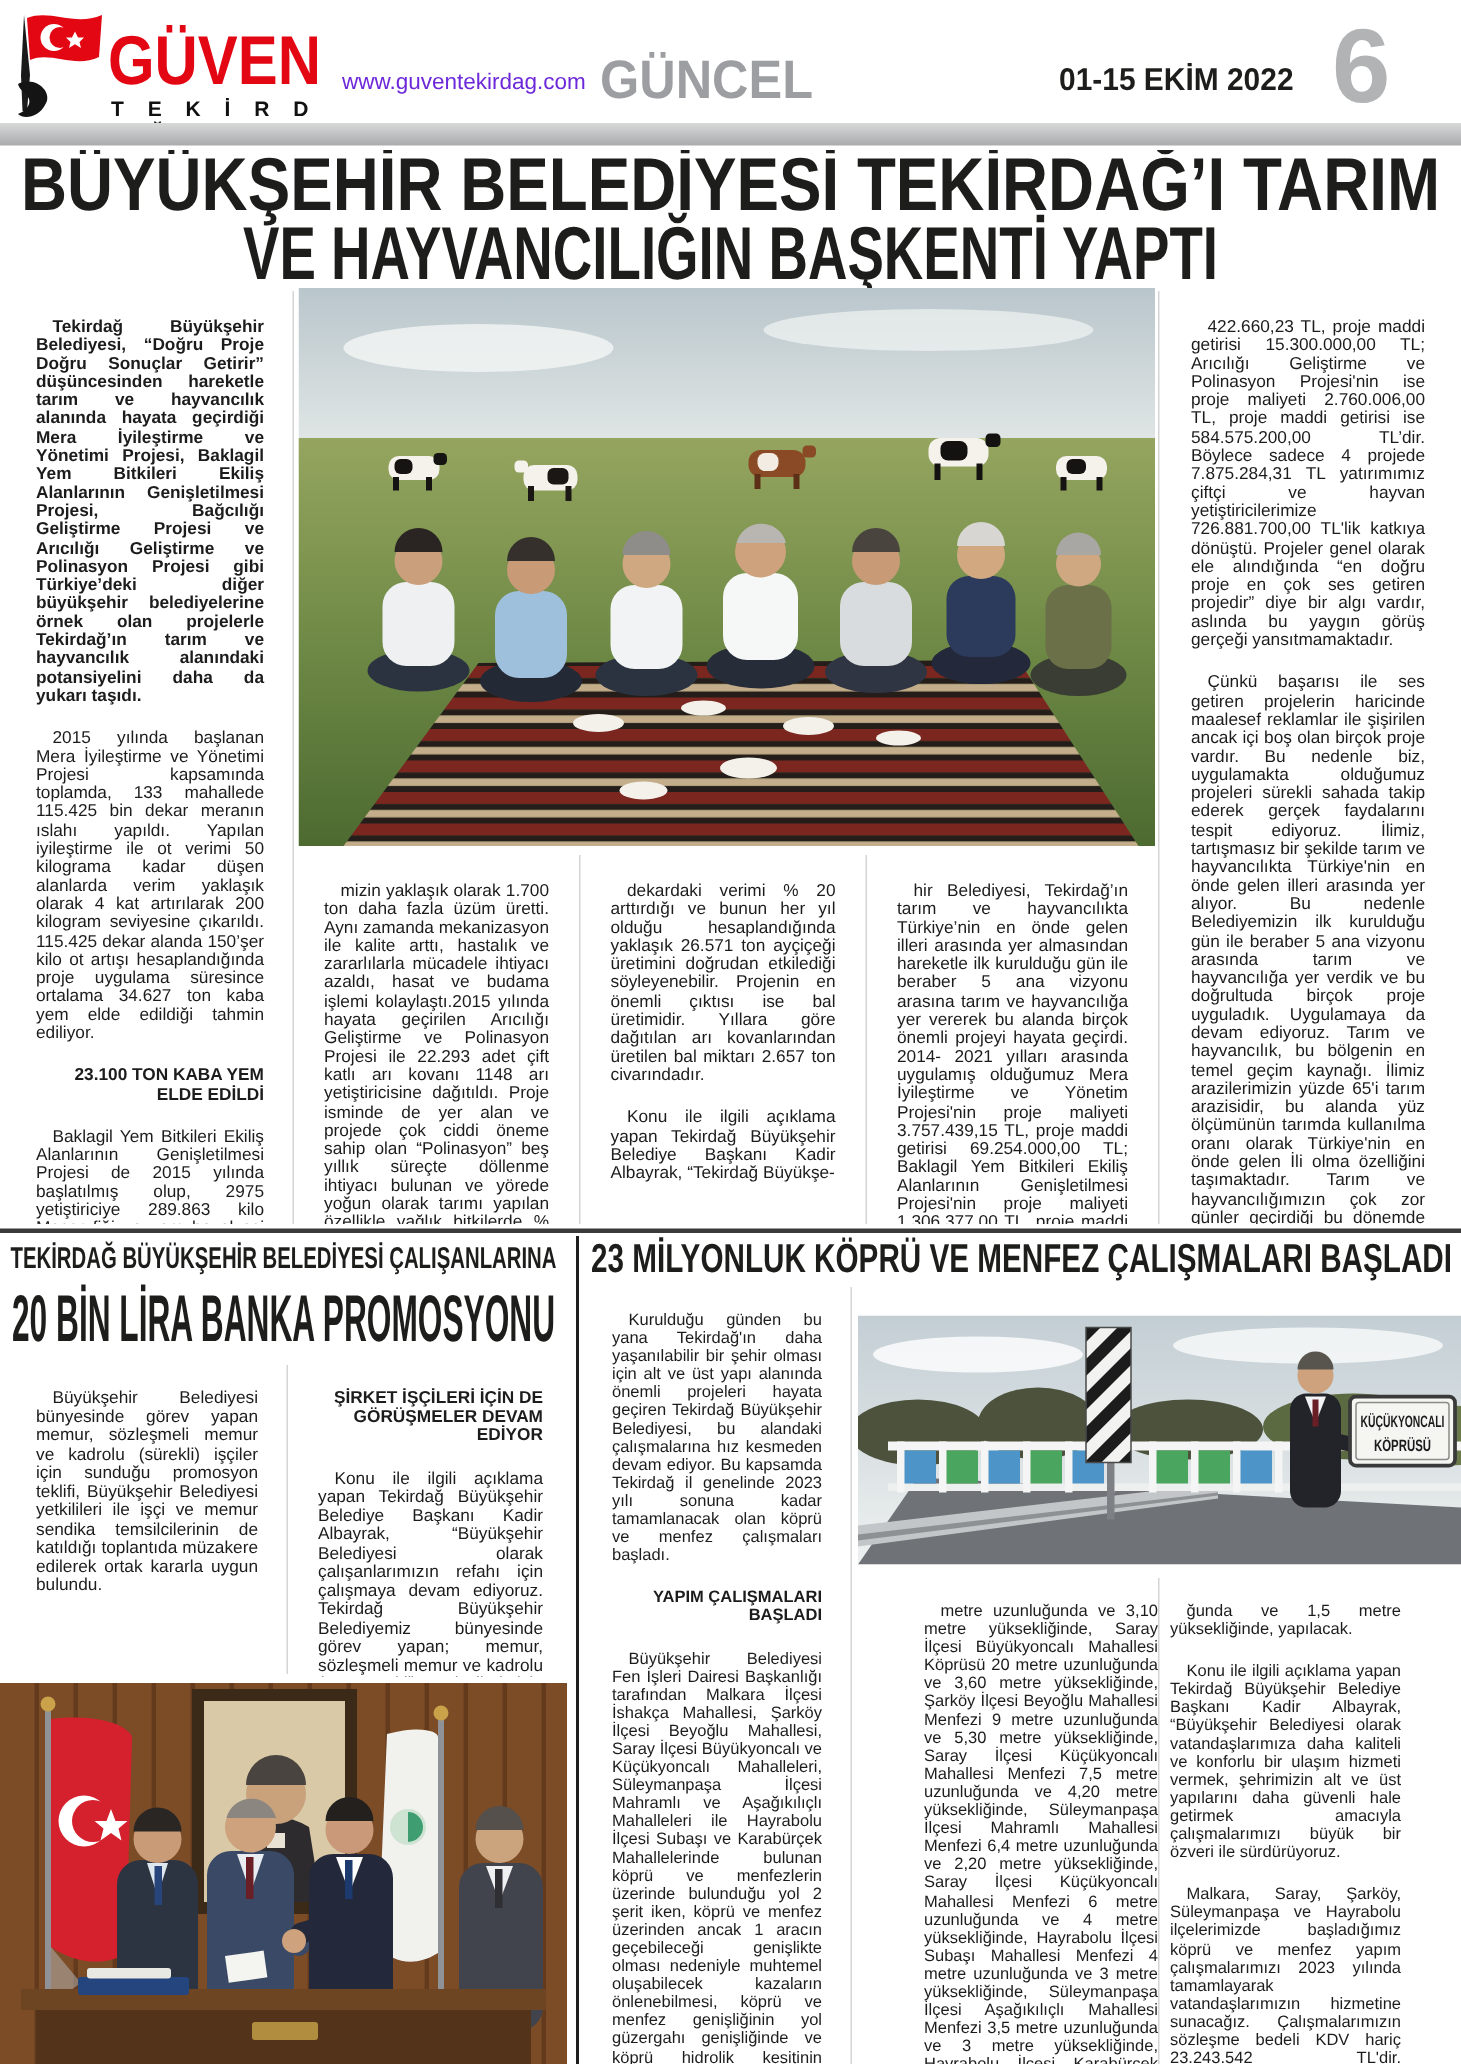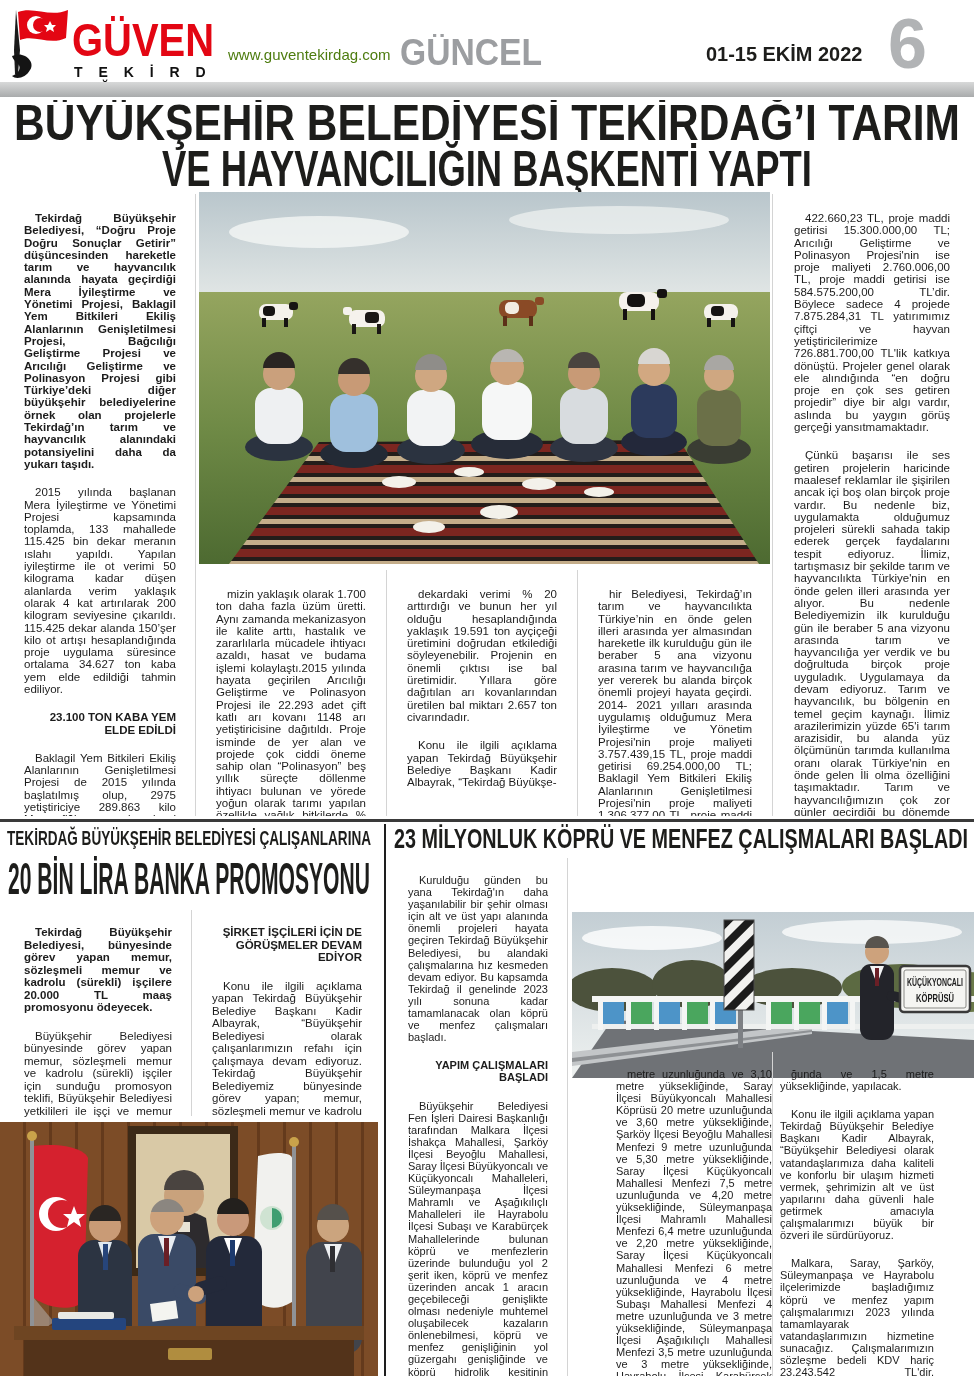--- a/index.html
+++ b/index.html
@@ -2,21 +2,21 @@
 <html lang="tr"><head>
 <meta charset="utf-8">
 <style>
   html,body{margin:0;padding:0;background:#e8e8e8;}
   .page{position:relative;width:974px;height:1376px;background:#ffffff;overflow:hidden;
         font-family:"Liberation Sans",sans-serif;color:#1b1b1b;margin:0 auto;}
   .abs{position:absolute;}
   
   .brand-sub{position:absolute;left:74px;top:64px;width:150px;font-size:14px;font-weight:700;
              letter-spacing:6px;color:#111;}
-  .website{position:absolute;left:228px;top:46px;font-size:15px;color:#4d7c0f;}
+  .website{position:absolute;left:228px;top:46px;font-size:15px;color:#6d28d9;}
   .issue-date{position:absolute;left:706px;top:42px;font-size:21px;font-weight:700;color:#1d1d1b;
               transform:scaleX(0.95);transform-origin:left center;white-space:nowrap;}
   .page-num{position:absolute;left:888px;top:4px;font-size:70px;font-weight:700;color:#b1b3b5;}
   .gray-band{position:absolute;left:0;top:82px;width:974px;height:15px;
              background:linear-gradient(to bottom,#d8d9d9,#a9abac);}
   
   .bcol{position:absolute;text-align:justify;overflow:hidden;color:#1c1c1c;}
   .bcol p{margin:16px;text-indent:11px;}
   .bcol p.sub{text-indent:0;text-align:right;font-weight:700;}
   .bcol p.lead{font-weight:700;}
@@ -179,21 +179,21 @@
   <div class="bcol main-col" style="left:8px;top:196px;width:184px;height:620px;">
     <p class="lead">Tekirdağ Büyükşehir Belediyesi, “Doğru Proje Doğru Sonuçlar Getirir” düşüncesinden hareketle tarım ve hayvancılık alanında hayata geçirdiği Mera İyileştirme ve Yönetimi Projesi, Baklagil Yem Bitkileri Ekiliş Alanlarının Genişletilmesi Projesi, Bağcılığı Geliştirme Projesi ve Arıcılığı Geliştirme ve Polinasyon Projesi gibi Türkiye’deki diğer büyükşehir belediyelerine örnek olan projelerle Tekirdağ’ın tarım ve hayvancılık alanındaki potansiyelini daha da yukarı taşıdı.</p>
     <p>2015 yılında başlanan Mera İyileştirme ve Yönetimi Projesi kapsamında toplamda, 133 mahallede 115.425 bin dekar meranın ıslahı yapıldı. Yapılan iyileştirme ile ot verimi 50 kilograma kadar düşen alanlarda verim yaklaşık olarak 4 kat artırılarak 200 kilogram seviyesine çıkarıldı. 115.425 dekar alanda 150’şer kilo ot artışı hesaplandığında proje uygulama süresince ortalama 34.627 ton kaba yem elde edildiği tahmin ediliyor.</p>
     <p class="sub">23.100 TON KABA YEM ELDE EDİLDİ</p>
     <p>Baklagil Yem Bitkileri Ekiliş Alanlarının Genişletilmesi Projesi de 2015 yılında başlatılmış olup, 2975 yetiştiriciye 289.863 kilo Macar fiği ve yem bezelyesi tohumu dağıtıldı. 28.986 dekar alana ekilen bu bitkilerden ortalama dekar başına 797 kilo olmak üzere toplamda 23.100 ton kaliteli kaba yem elde edildiği tahmin ediliyor.Bağcılığı Geliştirme Projesi’ne ise 2016 yılında başlamış olup, 99 bağcının 283,6 dekar alanında telli terbiye sistemi uygulandı. Bu sistem ile dekar başına yaygın olarak yürütülen geleneksel goble sisteme göre dekarda ortalama 1.000 kilo daha fazla üzüm verimi alınıyor. Geride kalan süreçte bu sistem ile beraber üretici-</p>
   </div>
   <div class="bcol main-col" style="left:200px;top:572px;width:182px;height:244px;">
     <p>mizin yaklaşık olarak 1.700 ton daha fazla üzüm üretti. Aynı zamanda mekanizasyon ile kalite arttı, hastalık ve zararlılarla mücadele ihtiyacı azaldı, hasat ve budama işlemi kolaylaştı.2015 yılında hayata geçirilen Arıcılığı Geliştirme ve Polinasyon Projesi ile 22.293 adet çift katlı arı kovanı 1148 arı yetiştiricisine dağıtıldı. Proje isminde de yer alan ve projede çok ciddi öneme sahip olan “Polinasyon” beş yıllık süreçte döllenme ihtiyacı bulunan ve yörede yoğun olarak tarımı yapılan özellikle yağlık bitkilerde % 20 verim artışı sağlıyor. Bir adet arı kovanı 5 dekar alanı etkiliyor. Dağıtılan arı kovanlarının her birinin 5</p>
   </div>
   <div class="bcol main-col" style="left:391px;top:572px;width:182px;height:244px;">
-    <p>dekardaki verimi  % 20 arttırdığı ve bunun her yıl olduğu hesaplandığında yaklaşık 19.591 ton ayçiçeği üretimini doğrudan etkilediği söyleyenebilir. Projenin en önemli çıktısı ise bal üretimidir. Yıllara göre dağıtılan arı kovanlarından üretilen bal miktarı 2.657 ton civarındadır.</p>
+    <p>dekardaki verimi  % 20 arttırdığı ve bunun her yıl olduğu hesaplandığında yaklaşık 26.571 ton ayçiçeği üretimini doğrudan etkilediği söyleyenebilir. Projenin en önemli çıktısı ise bal üretimidir. Yıllara göre dağıtılan arı kovanlarından üretilen bal miktarı 2.657 ton civarındadır.</p>
     <p>Konu ile ilgili açıklama yapan Tekirdağ Büyükşehir Belediye Başkanı Kadir Albayrak, “Tekirdağ Büyükşe-</p>
   </div>
   <div class="bcol main-col" style="left:582px;top:572px;width:186px;height:244px;">
     <p>hir Belediyesi, Tekirdağ’ın tarım ve hayvancılıkta Türkiye’nin en önde gelen illeri arasında yer almasından hareketle ilk kurulduğu gün ile beraber 5 ana vizyonu arasına tarım ve hayvancılığa yer vererek bu alanda birçok önemli projeyi hayata geçirdi.  2014- 2021 yılları arasında uygulamış olduğumuz Mera İyileştirme ve Yönetim Projesi'nin proje maliyeti 3.757.439,15 TL, proje maddi getirisi 69.254.000,00 TL; Baklagil Yem Bitkileri Ekiliş Alanlarının Genişletilmesi Projesi'nin proje maliyeti 1.306.377,00 TL, proje maddi getirisi 54.752.500,00 TL;  Bağcılığı Geliştirme Projesi'nin proje maliyeti</p>
   </div>
   <div class="bcol main-col" style="left:778px;top:196px;width:188px;height:620px;">
     <p>422.660,23 TL, proje maddi getirisi 15.300.000,00 TL; Arıcılığı Geliştirme ve Polinasyon Projesi'nin ise proje maliyeti 2.760.006,00 TL, proje maddi getirisi ise 584.575.200,00 TL’dir. Böylece sadece 4 projede 7.875.284,31 TL yatırımımız çiftçi ve hayvan yetiştiricilerimize 726.881.700,00 TL'lik katkıya dönüştü. Projeler genel olarak ele alındığında “en doğru proje en çok ses getiren projedir” diye bir algı vardır, aslında bu yaygın görüş gerçeği yansıtmamaktadır.</p>
     <p>Çünkü başarısı ile ses getiren projelerin haricinde maalesef reklamlar ile şişirilen ancak içi boş olan birçok proje vardır. Bu nedenle biz, uygulamakta olduğumuz projeleri sürekli sahada takip ederek gerçek faydalarını tespit ediyoruz.  İlimiz, tartışmasız bir şekilde tarım ve hayvancılıkta Türkiye'nin en önde gelen illeri arasında yer alıyor. Bu nedenle Belediyemizin ilk kurulduğu gün ile beraber 5 ana vizyonu arasında tarım ve hayvancılığa yer verdik ve bu doğrultuda birçok proje uyguladık. Uygulamaya da devam ediyoruz. Tarım ve hayvancılık, bu bölgenin en temel geçim kaynağı. İlimiz arazilerimizin yüzde 65'i tarım arazisidir, bu alanda yüz ölçümünün tarımda kullanılma oranı olarak Türkiye'nin en önde gelen İli olma özelliğini taşımaktadır. Tarım ve hayvancılığımızın çok zor günler geçirdiği bu dönemde bu çalışmalar tabi ki tüm ihtiyacı karşılama noktasında yeterli gelmeyeceği için alanında uzman teknik ekiplerimizle kırsal mahallelerimizde yapılan incelemeler doğrultusunda sürekli yeni projeler hazırlanmakta ve uygulanmaktadır. Projelerimizin ilimize ve vatandaşlarımıza hayırlı olmasını dilerim.” dedi.</p>
   </div>
   <div class="vrule" style="left:195px;top:194px;height:622px;"></div>
@@ -204,21 +204,20 @@
   <div class="hrule" style="top:819px;"></div>
   <div class="vdivider" style="left:384px;top:824px;height:552px;"></div>
 
   <svg class="abs" style="left:0;top:826px;" width="378" height="24">
     <text x="189" y="19" text-anchor="middle" font-size="20" font-weight="900" fill="#1d1d1b" textLength="364" lengthAdjust="spacingAndGlyphs">TEKİRDAĞ BÜYÜKŞEHİR BELEDİYESİ ÇALIŞANLARINA</text>
   </svg>
   <svg class="abs" style="left:0;top:850px;" width="378" height="54">
     <text x="189" y="44" text-anchor="middle" font-size="44" font-weight="900" fill="#1d1d1b" textLength="362" lengthAdjust="spacingAndGlyphs">20 BİN LİRA BANKA PROMOSYONU</text>
   </svg>
   <div class="bcol promo-col" style="left:8px;top:910px;width:180px;height:208px;">
-    <p class="lead">Tekirdağ Büyükşehir Belediyesi, bünyesinde görev yapan memur, sözleşmeli memur ve kadrolu (sürekli) işçilere 20.000 TL maaş promosyonu ödeyecek.</p>
     <p>Büyükşehir Belediyesi bünyesinde görev yapan memur, sözleşmeli memur ve kadrolu (sürekli) işçiler için sunduğu promosyon teklifi, Büyükşehir Belediyesi yetkilileri ile işçi ve memur sendika temsilcilerinin de katıldığı toplantıda müzakere edilerek ortak kararla uygun bulundu.</p>
   </div>
   <div class="bcol promo-col" style="left:196px;top:910px;width:182px;height:208px;">
     <p class="sub">ŞİRKET İŞÇİLERİ İÇİN DE GÖRÜŞMELER DEVAM EDİYOR</p>
     <p>Konu ile ilgili açıklama yapan Tekirdağ Büyükşehir Belediye Başkanı Kadir Albayrak, “Büyükşehir Belediyesi olarak çalışanlarımızın refahı için çalışmaya devam ediyoruz. Tekirdağ Büyükşehir Belediyemiz bünyesinde görev yapan; memur, sözleşmeli memur ve kadrolu ( sürekli) işçilerimizin hesaplarına ekim ayında tek seferde 20.000 TL maaş promosyonu yatacaktır.</p>
     <p>Personel AŞ. bünyesinde çalışan personellerimiz ile ilgili maaş promosyonu çalışmaları devam etmektedir. Tüm çalışanlarımıza hayırlı olsun” dedi.</p>
   </div>
   <div class="vrule" style="left:191px;top:910px;height:206px;"></div>
 
   <figure class="abs" style="left:0;top:1122px;width:378px;height:254px;">
@@ -304,21 +303,21 @@
   <svg class="abs" style="left:388px;top:822px;" width="586" height="32">
     <text x="293" y="26" text-anchor="middle" font-size="27" font-weight="900" fill="#1d1d1b" textLength="574" lengthAdjust="spacingAndGlyphs">23 MİLYONLUK KÖPRÜ VE MENFEZ ÇALIŞMALARI BAŞLADI</text>
   </svg>
   <div class="bcol bridge-col" style="left:392px;top:858px;width:172px;height:518px;">
     <p>Kurulduğu günden bu yana Tekirdağ'ın daha yaşanılabilir bir şehir olması için alt ve üst yapı alanında önemli projeleri hayata geçiren Tekirdağ Büyükşehir Belediyesi, bu alandaki çalışmalarına hız kesmeden devam ediyor. Bu kapsamda Tekirdağ il genelinde 2023 yılı sonuna kadar tamamlanacak olan köprü ve menfez çalışmaları başladı.</p>
     <p class="sub">YAPIM ÇALIŞMALARI BAŞLADI</p>
     <p>Büyükşehir Belediyesi Fen İşleri Dairesi Başkanlığı tarafından Malkara İlçesi İshakça Mahallesi, Şarköy İlçesi Beyoğlu Mahallesi, Saray İlçesi Büyükyoncalı ve Küçükyoncalı Mahalleleri, Süleymanpaşa İlçesi Mahramlı ve Aşağıkılıçlı Mahalleleri ile Hayrabolu İlçesi Subaşı ve Karabürçek Mahallelerinde bulunan köprü ve menfezlerin üzerinde bulunduğu yol 2 şerit iken, köprü ve menfez üzerinden ancak 1 aracın geçebileceği genişlikte olması nedeniyle muhtemel oluşabilecek kazaların önlenebilmesi, köprü ve menfez genişliğinin yol güzergahı genişliğinde ve köprü hidrolik kesitinin güncel yönetmeliklere uygun hale getirilmesi, ayrıca köprü ve menfezlerde yetersiz hidrolik kesit sebebiyle güzergahın yağışlı havalarda sel taşkınına maruz kalmaması ve mevcut köprü ve menfezlerin yol platformunu daraltmaması, vatandaşların can ve mal güvenliğinin sağlanması amacıyla köprü ve menfezlerin yapım çalışmaları başladı.</p>
 
   </div>
 
-  <figure class="abs" style="left:572px;top:877px;width:387px;height:166px;margin-top:35px;">
+  <figure class="abs" style="left:572px;top:877px;width:387px;height:166px;">
     <svg width="402" height="166" viewBox="0 0 402 166">
       <defs>
         <linearGradient id="sky3" x1="0" y1="0" x2="0" y2="1">
           <stop offset="0" stop-color="#c3ced4"></stop>
             <stop offset="1" stop-color="#eef1f0"></stop>
         </linearGradient>
         <pattern id="hazard" width="16" height="16" patternUnits="userSpaceOnUse" patternTransform="rotate(45)">
           <rect width="16" height="16" fill="#f2f2f0"></rect>
             <rect width="8" height="16" fill="#1c1c1c"></rect>
         </pattern>

